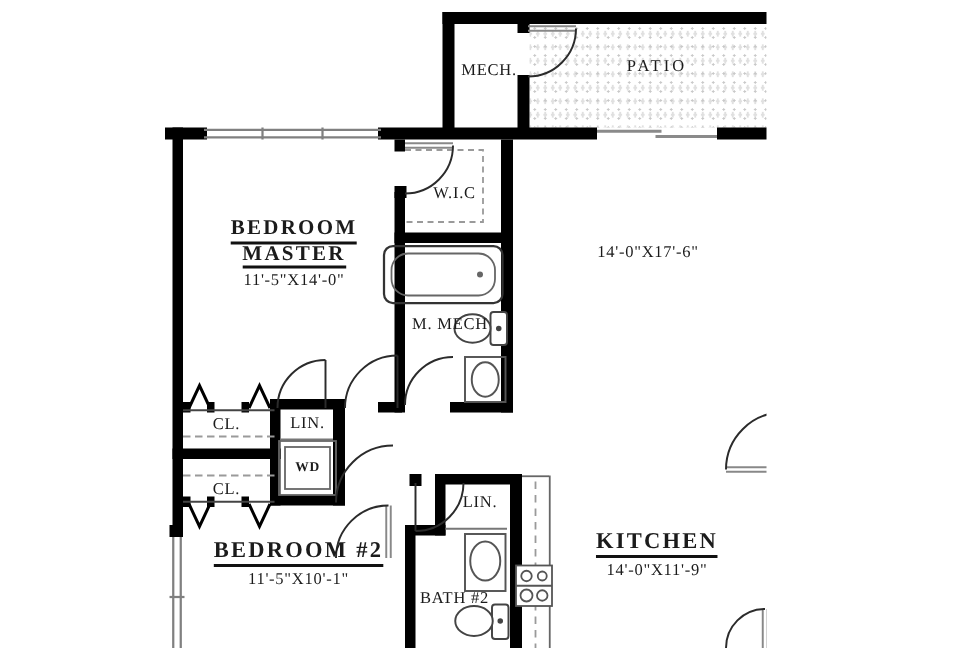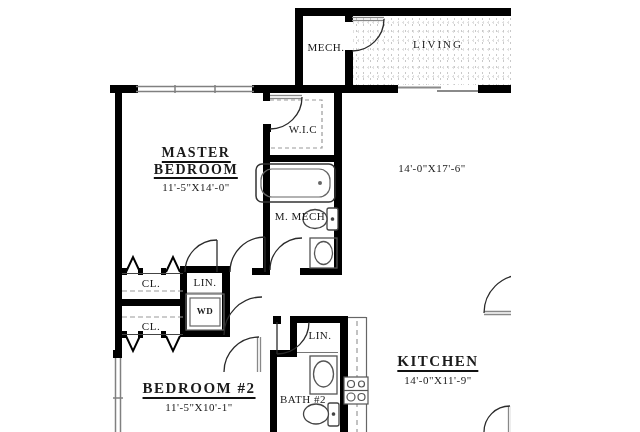--- a/index.html
+++ b/index.html
@@ -184,42 +184,42 @@
       <line x1="257.5" y1="337" x2="257.5" y2="372" stroke="#888"></line>
         <line x1="260.5" y1="337" x2="260.5" y2="372" stroke="#888"></line>
       <path d="M259,337 A35,35 0 0 0 224,372"></path>
 
       <line x1="277" y1="322" x2="277" y2="354"></line>
       <path d="M277,354 A32,32 0 0 0 309,322"></path>
     </g>
   </svg>
 
   <div class="label small-label" style="left:326px;top:41px">MECH.</div>
-  <div class="label small-label" style="left:438px;top:38px;letter-spacing:2px">LIVING</div>
+  <div class="label small-label" style="left:438px;top:38px;letter-spacing:2px">PATIO</div>
   <div class="label small-label" style="left:303px;top:123px">W.I.C</div>
 
   <div class="label stack" style="left:196px;top:146px">
+    <span class="room-title">BEDROOM</span>
     <span class="room-title">MASTER</span>
-    <span class="room-title">BEDROOM</span>
     <span class="dims">11'-5"X14'-0"</span>
   </div>
 
   <div class="label stack" style="left:432px;top:160px">
     <span class="dims">14'-0"X17'-6"</span>
   </div>
 
   <div class="label small-label" style="left:300px;top:210px">M. MECH</div>
   <div class="label small-label" style="left:151px;top:277px">CL.</div>
   <div class="label small-label" style="left:205px;top:276px">LIN.</div>
   <div class="label tiny-label" style="left:205px;top:306px">WD</div>
   <div class="label small-label" style="left:151px;top:320px">CL.</div>
   <div class="label small-label" style="left:320px;top:329px">LIN.</div>
   <div class="label small-label" style="left:303px;top:393px">BATH #2</div>
 
-  <div class="label stack" style="left:199px;top:381px">
+  <div class="label stack" style="left:199px;top:360px">
     <span class="room-title sm">BEDROOM #2</span>
     <span class="dims">11'-5"X10'-1"</span>
   </div>
 
   <div class="label stack" style="left:438px;top:354px">
     <span class="room-title sm">KITCHEN</span>
     <span class="dims">14'-0"X11'-9"</span>
   </div>
 
 </div>

